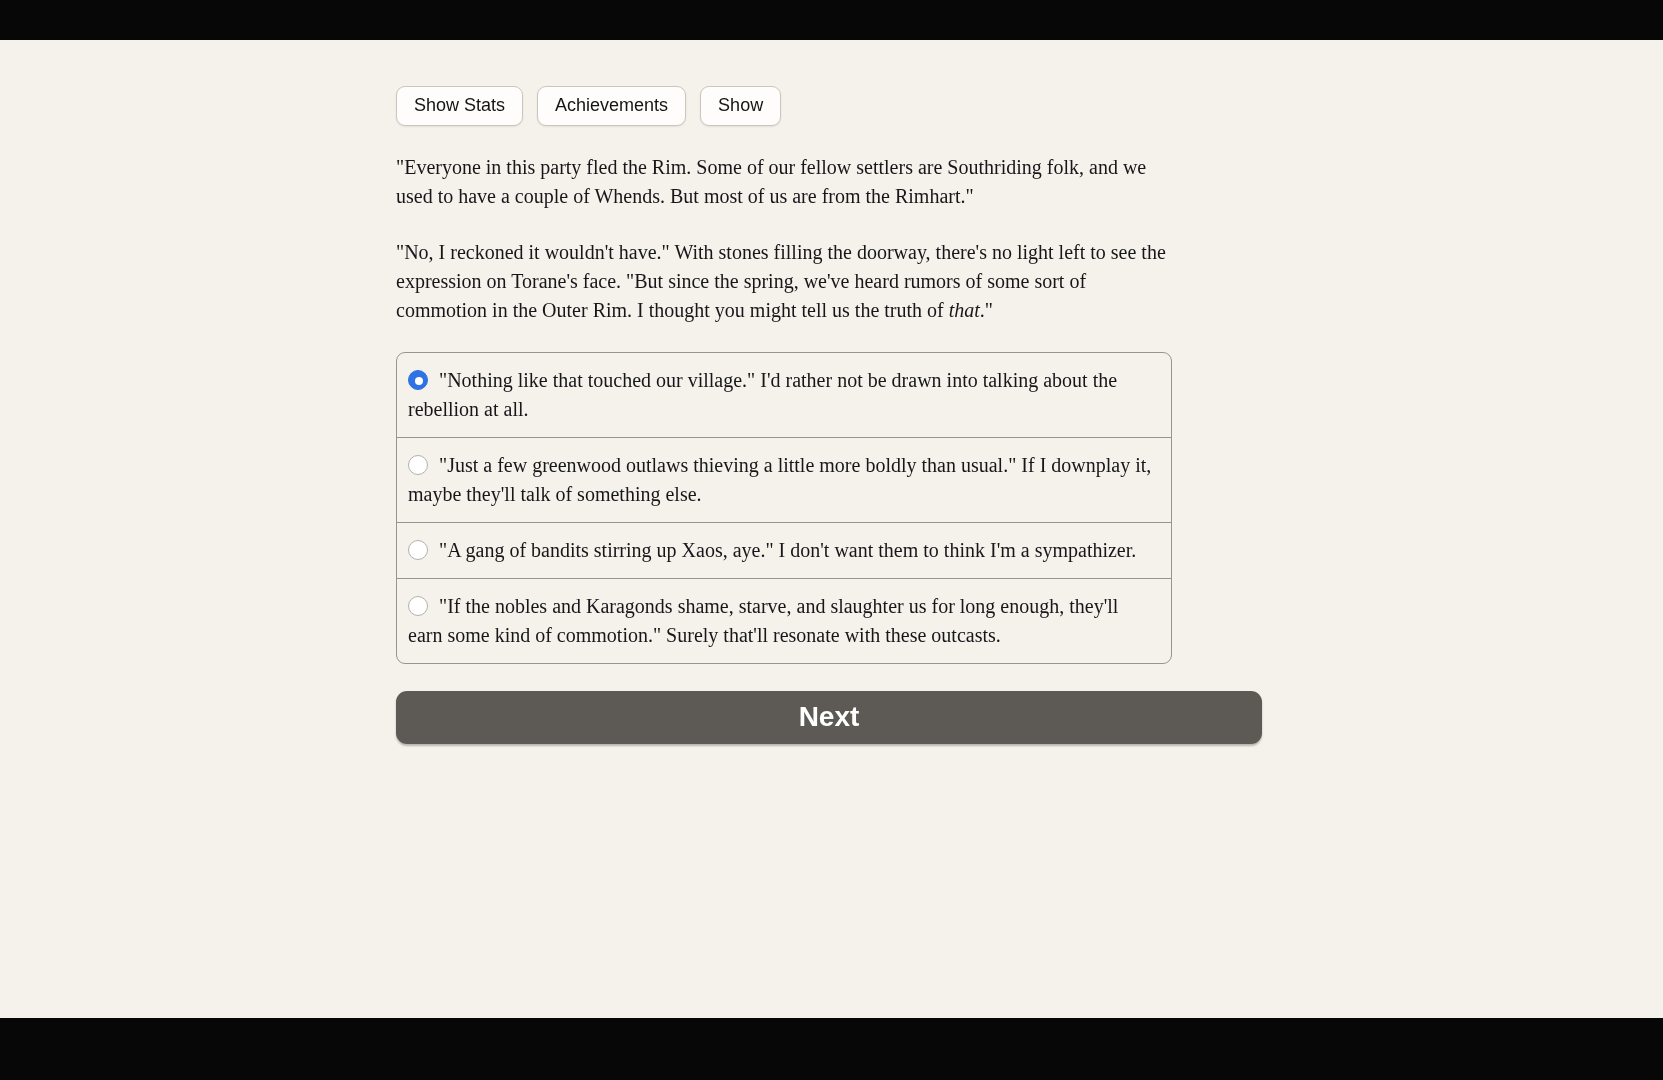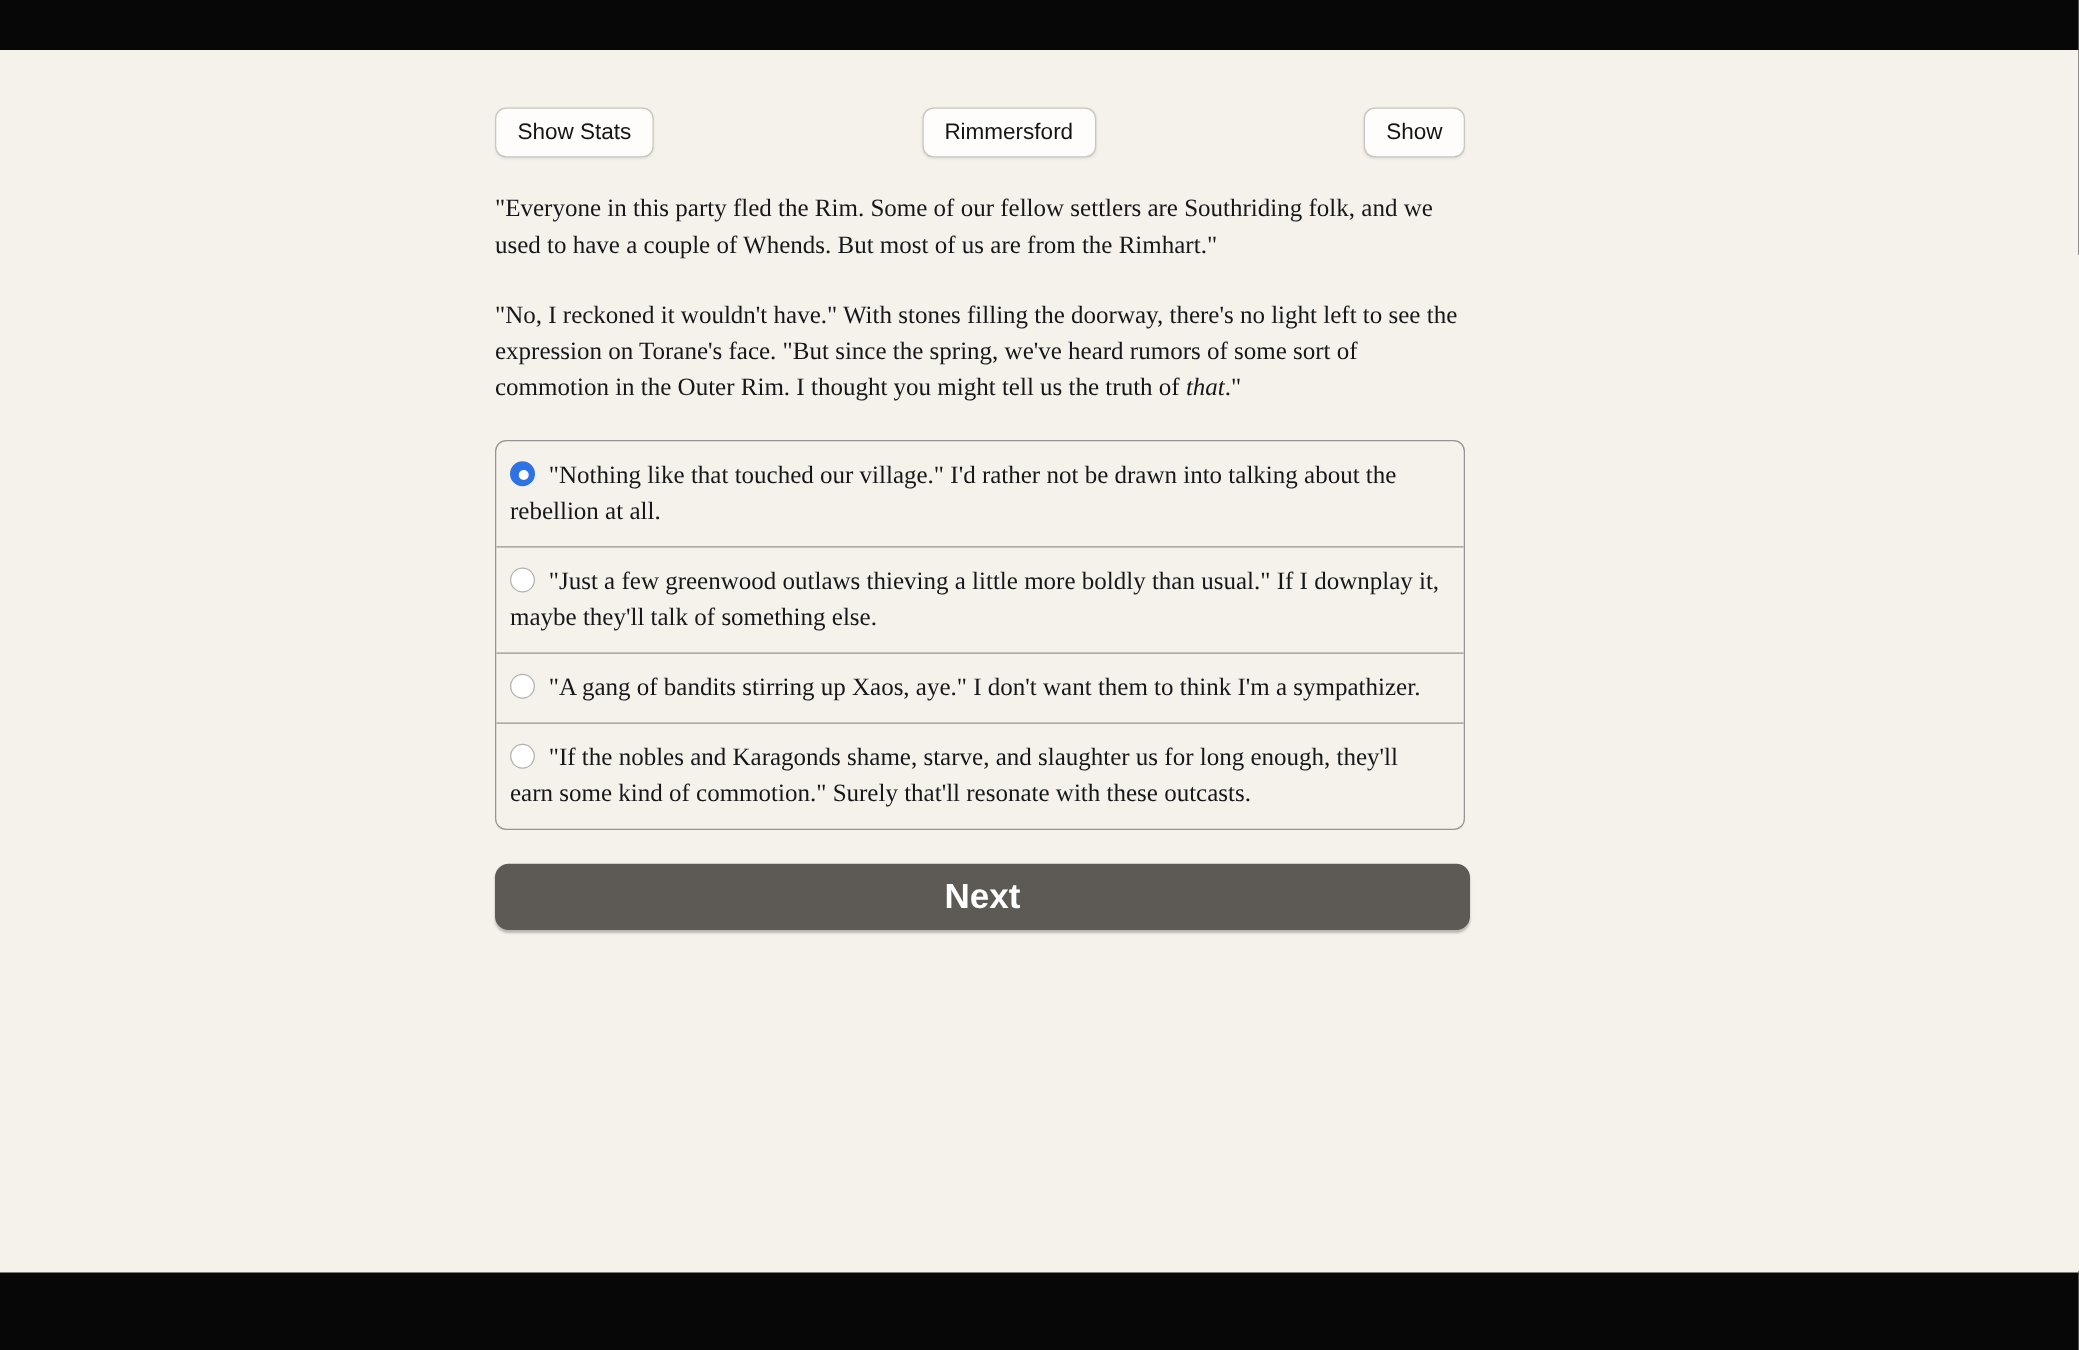--- a/index.html
+++ b/index.html
@@ -13,21 +13,21 @@
   .bar{position:absolute;left:0;width:1663px;background:#070707;}
   .bar-top{top:0;height:40px;}
   .bar-bottom{bottom:0;height:62px;}
 
   .content{
     position:absolute;
     left:396px;top:40px;width:776px;
   }
 
   
-  .toolbar{margin-top:46px;display:flex;gap:14px;justify-content:space-between;}
+  .toolbar{margin-top:46px;display:flex;gap:14px;}
   .tbtn{
     font-family:"Liberation Sans", sans-serif;
     font-size:18px;color:#141414;
     background:#fefdfb;
     border:1px solid #c9c6c0;
     border-radius:9px;
     padding:8px 17px;
     box-shadow:0 1px 2px rgba(0,0,0,0.08);
     cursor:pointer;
     line-height:1.2;
@@ -73,21 +73,21 @@
     content:"";
     position:absolute;
     left:6px;top:6px;width:8px;height:8px;
     border-radius:50%;
     background:#fff;
   }
 
   
   .next-btn{
     margin-top:27px;
-    width:780px;height:53px;
+    width:866px;height:53px;
     background:#5d5954;
     border:none;
     border-radius:11px;
     color:#fff;
     font-family:"Liberation Sans", sans-serif;
     font-weight:bold;
     font-size:28px;
     cursor:pointer;
     box-shadow:0 2px 2px rgba(0,0,0,0.25);
   }
@@ -96,21 +96,21 @@
 <body>
 
 <div class="stage">
   <div class="bar bar-top"></div>
   <div class="bar bar-bottom"></div>
 
   <div class="content">
 
     <div class="toolbar">
       <button class="tbtn">Show Stats</button>
-      <button class="tbtn">Rimmersford</button>
+      <button class="tbtn">Achievements</button>
       <button class="tbtn">Show</button>
     </div>
 
     <p class="para">"Everyone in this party fled the Rim. Some of our fellow settlers are Southriding folk, and we used to have a couple of Whends. But most of us are from the Rimhart."</p>
     <p class="para"><span>"No, I reckoned it wouldn't have." With stones filling the doorway, there's no light left to see the expression on Torane's face. "But since the spring, we've heard rumors of some sort of commotion in the Outer Rim. I thought you might tell us the truth of </span><em>that</em><span>."</span></p>
 
     <div class="choices">
       <div class="choice-row">
         <span class="radio selected"></span><span>"Nothing like that touched our village." I'd rather not be drawn into talking about the rebellion at all.</span>
       </div>

